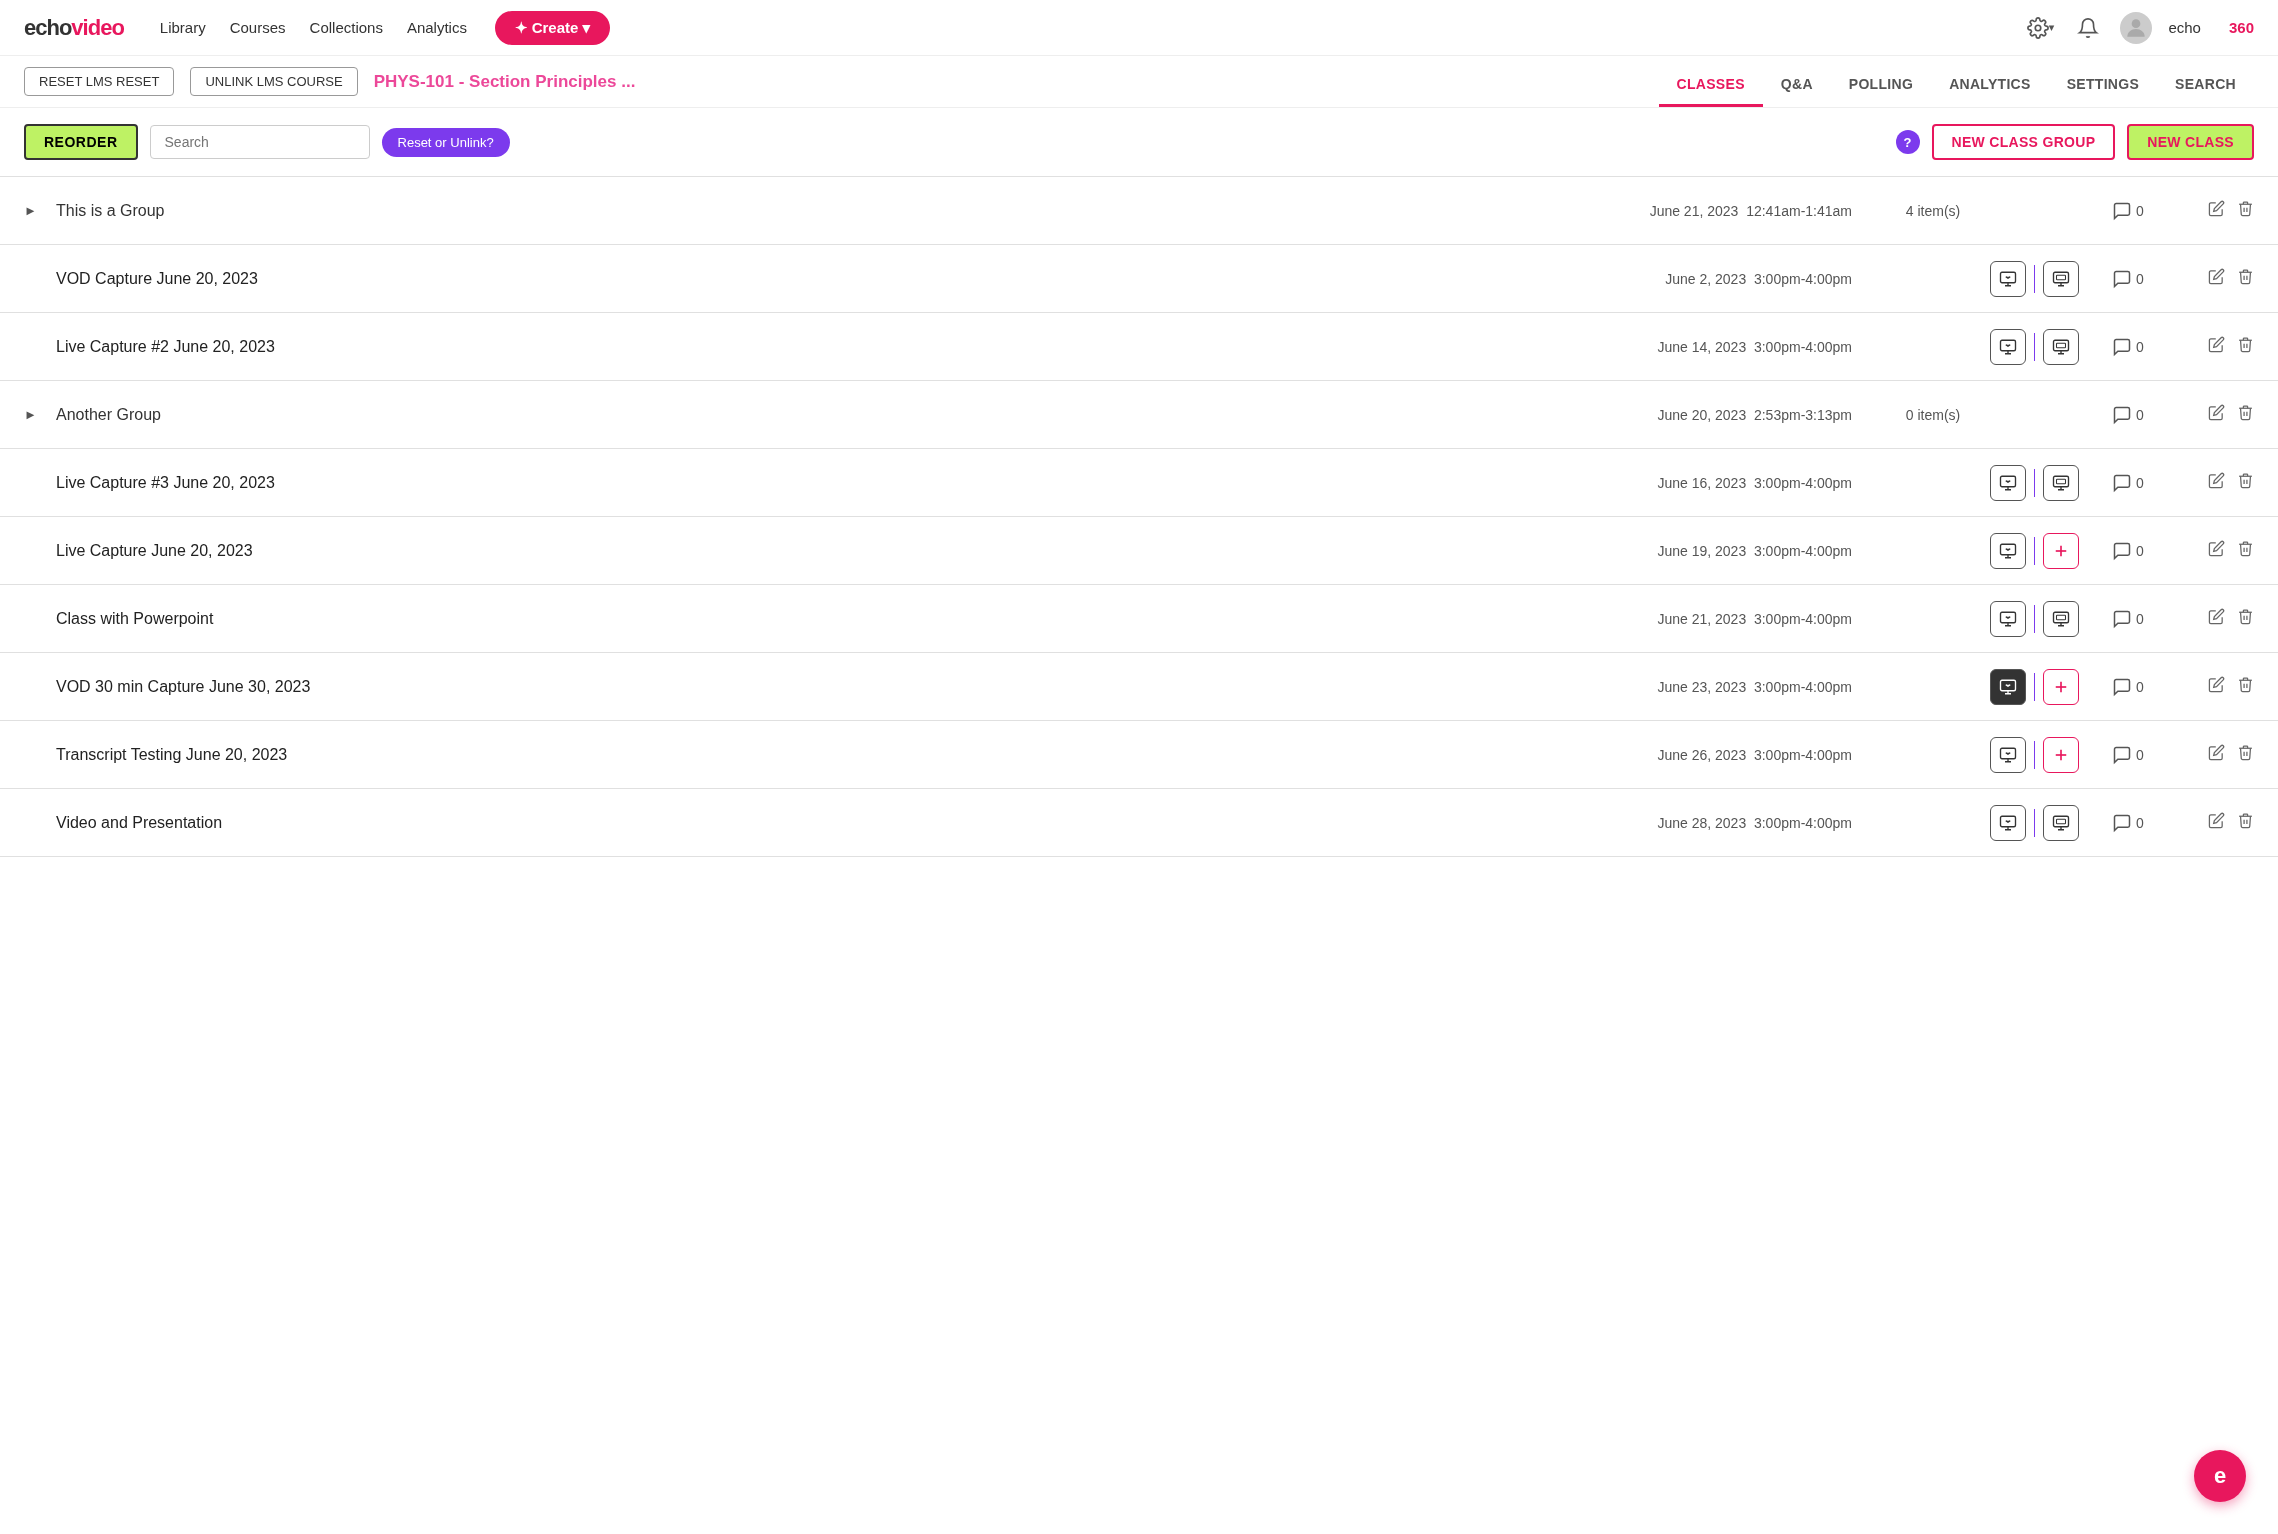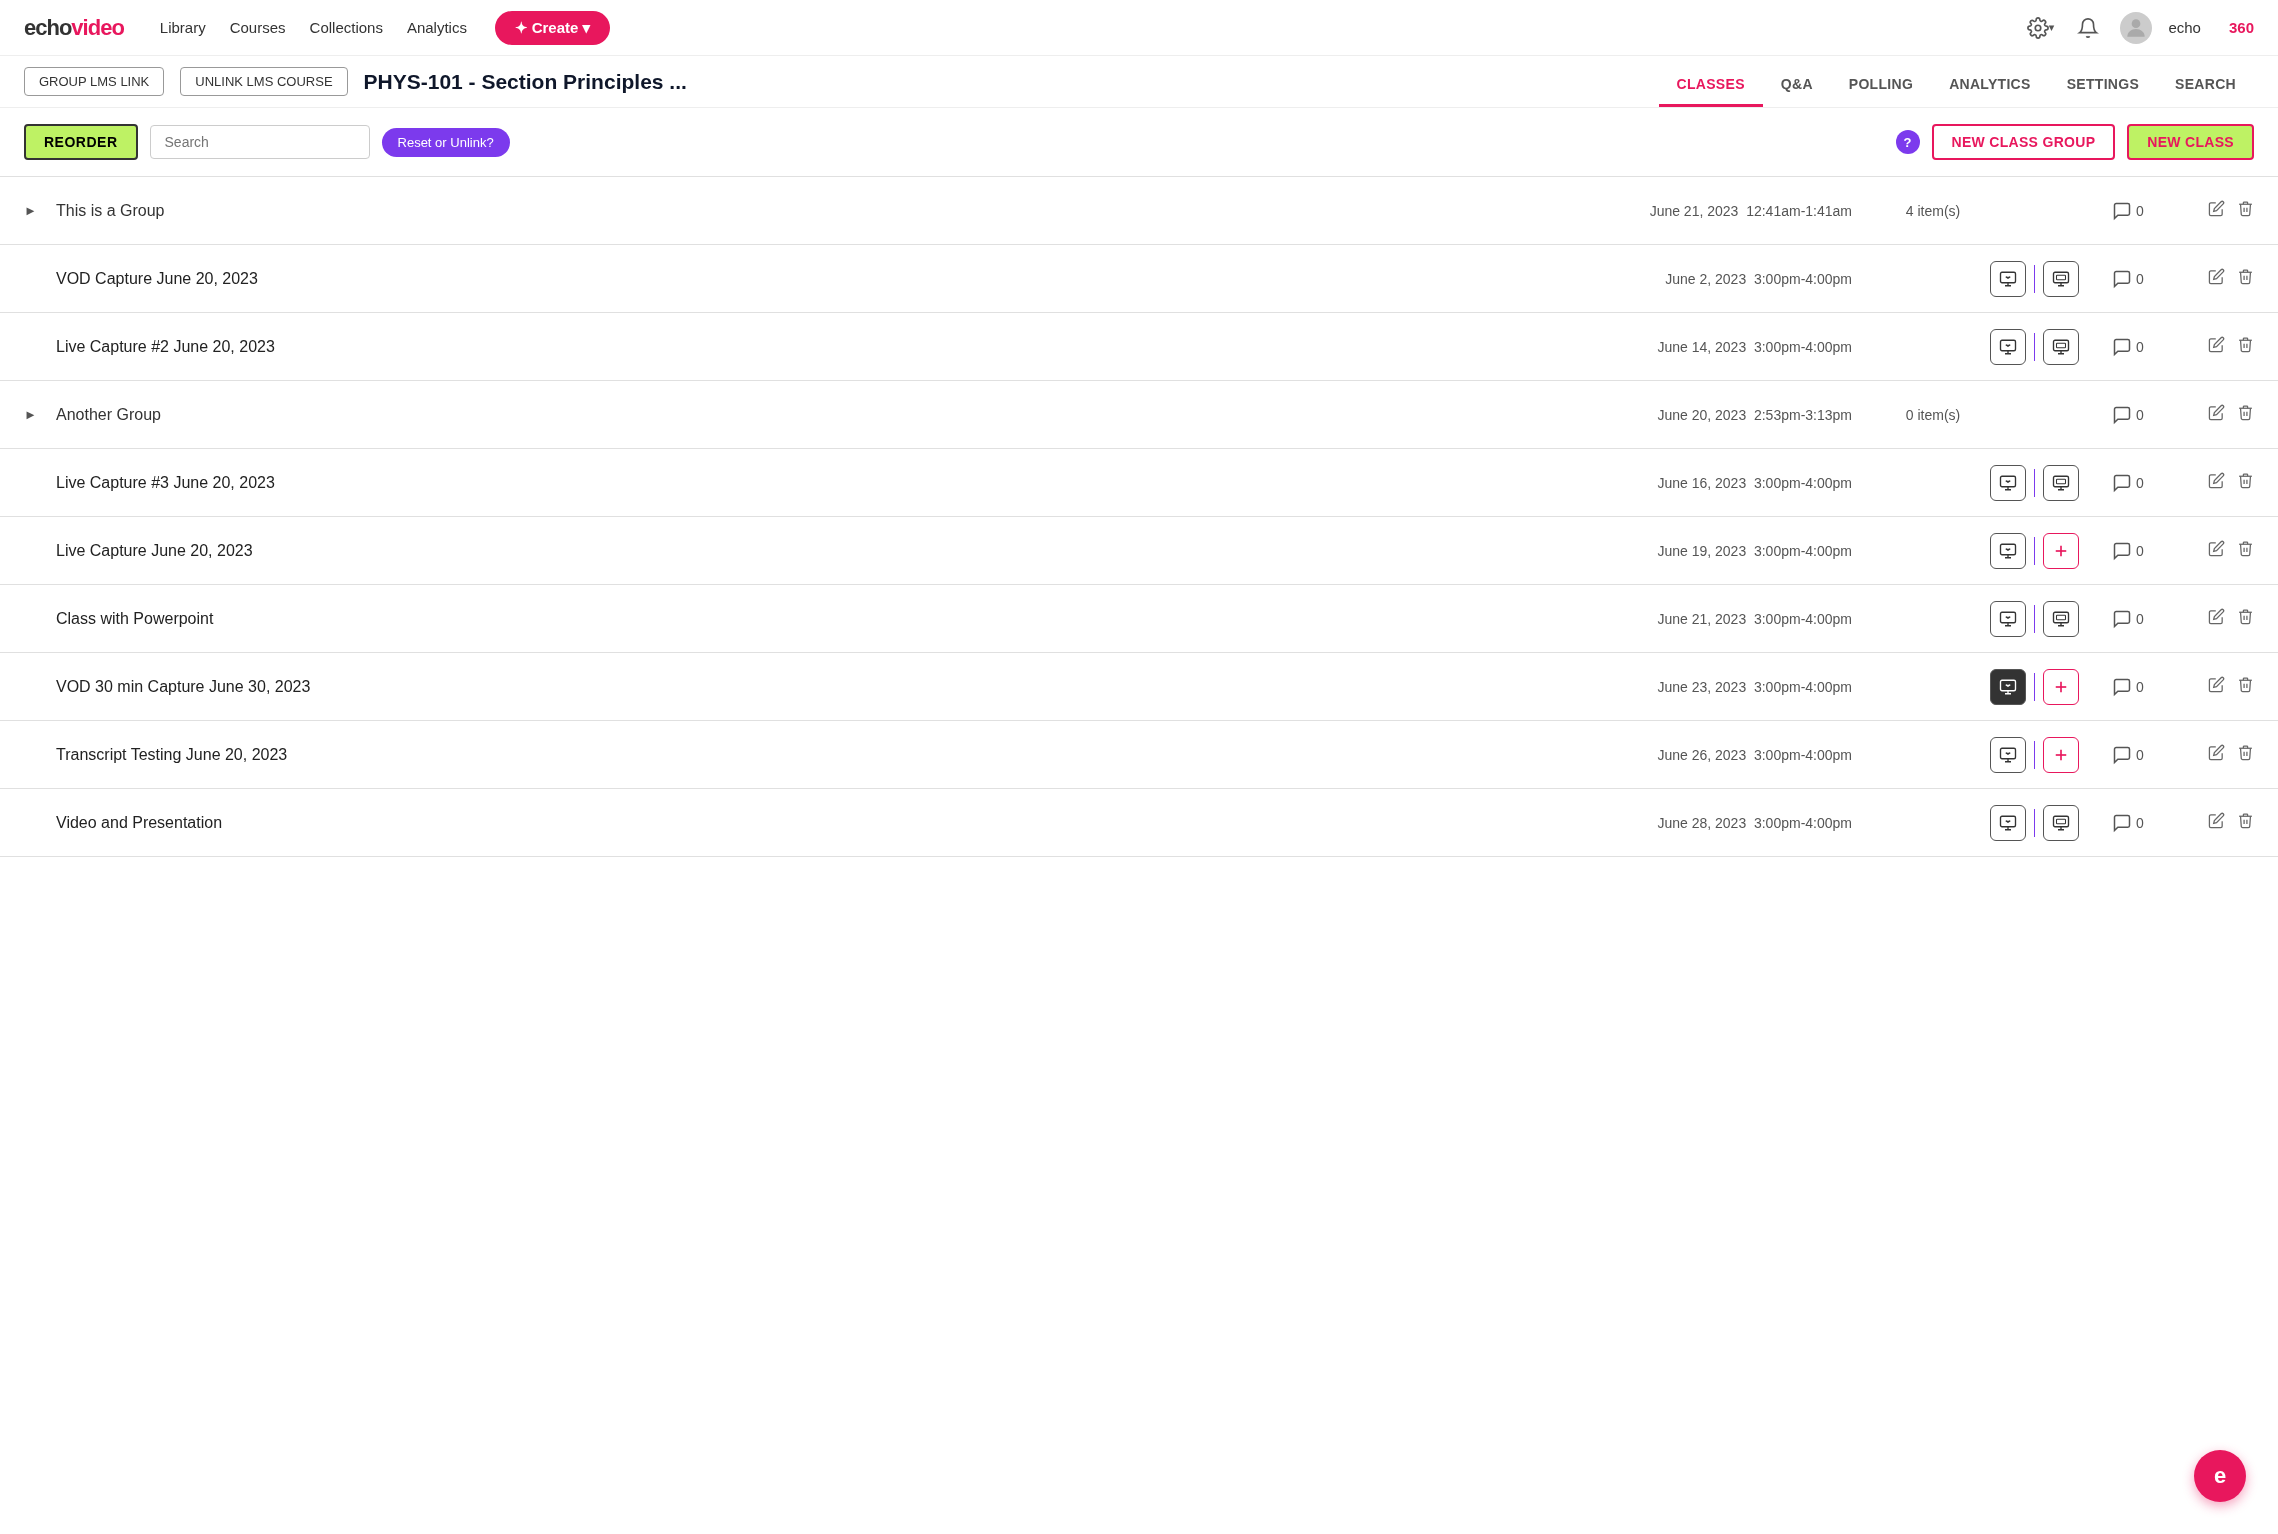--- a/index.html
+++ b/index.html
@@ -88,23 +88,23 @@
       border: 1px solid #999;
       background: #fff;
       border-radius: 4px;
       padding: 6px 14px;
       font-size: 13px;
       cursor: pointer;
       color: #333;
       white-space: nowrap;
     }
     .course-title {
-      font-size: 21px;
+      font-size: 17px;
       font-weight: 600;
-      color: #0f172a;
+      color: #ec4899;
       flex: 1;
     }
     .course-tabs {
       display: flex;
       gap: 0;
       height: 100%;
       align-items: flex-end;
     }
     .course-tab {
       padding: 14px 18px 12px;
@@ -353,21 +353,21 @@
           <path d="M4 20c0-4 3.6-7 8-7s8 3 8 7"></path>
       </svg>
     </div>
     <div class="echo-logo-right">
       <span style="color:#333;font-weight:400;">echo</span><span style="color:#e8175d;font-weight:700;padding-left:28px;">360</span>
     </div>
   </div>
 </nav>
 
 <div class="course-header">
-  <button class="lms-btn">GROUP LMS LINK</button>
+  <button class="lms-btn">RESET LMS RESET</button>
   <button class="lms-btn">UNLINK LMS COURSE</button>
   <div class="course-title">PHYS-101 - Section Principles ...</div>
   <div class="course-tabs">
     <div class="course-tab active">CLASSES</div>
     <div class="course-tab">Q&amp;A</div>
     <div class="course-tab">POLLING</div>
     <div class="course-tab">ANALYTICS</div>
     <div class="course-tab">SETTINGS</div>
     <div class="course-tab">SEARCH</div>
   </div>

